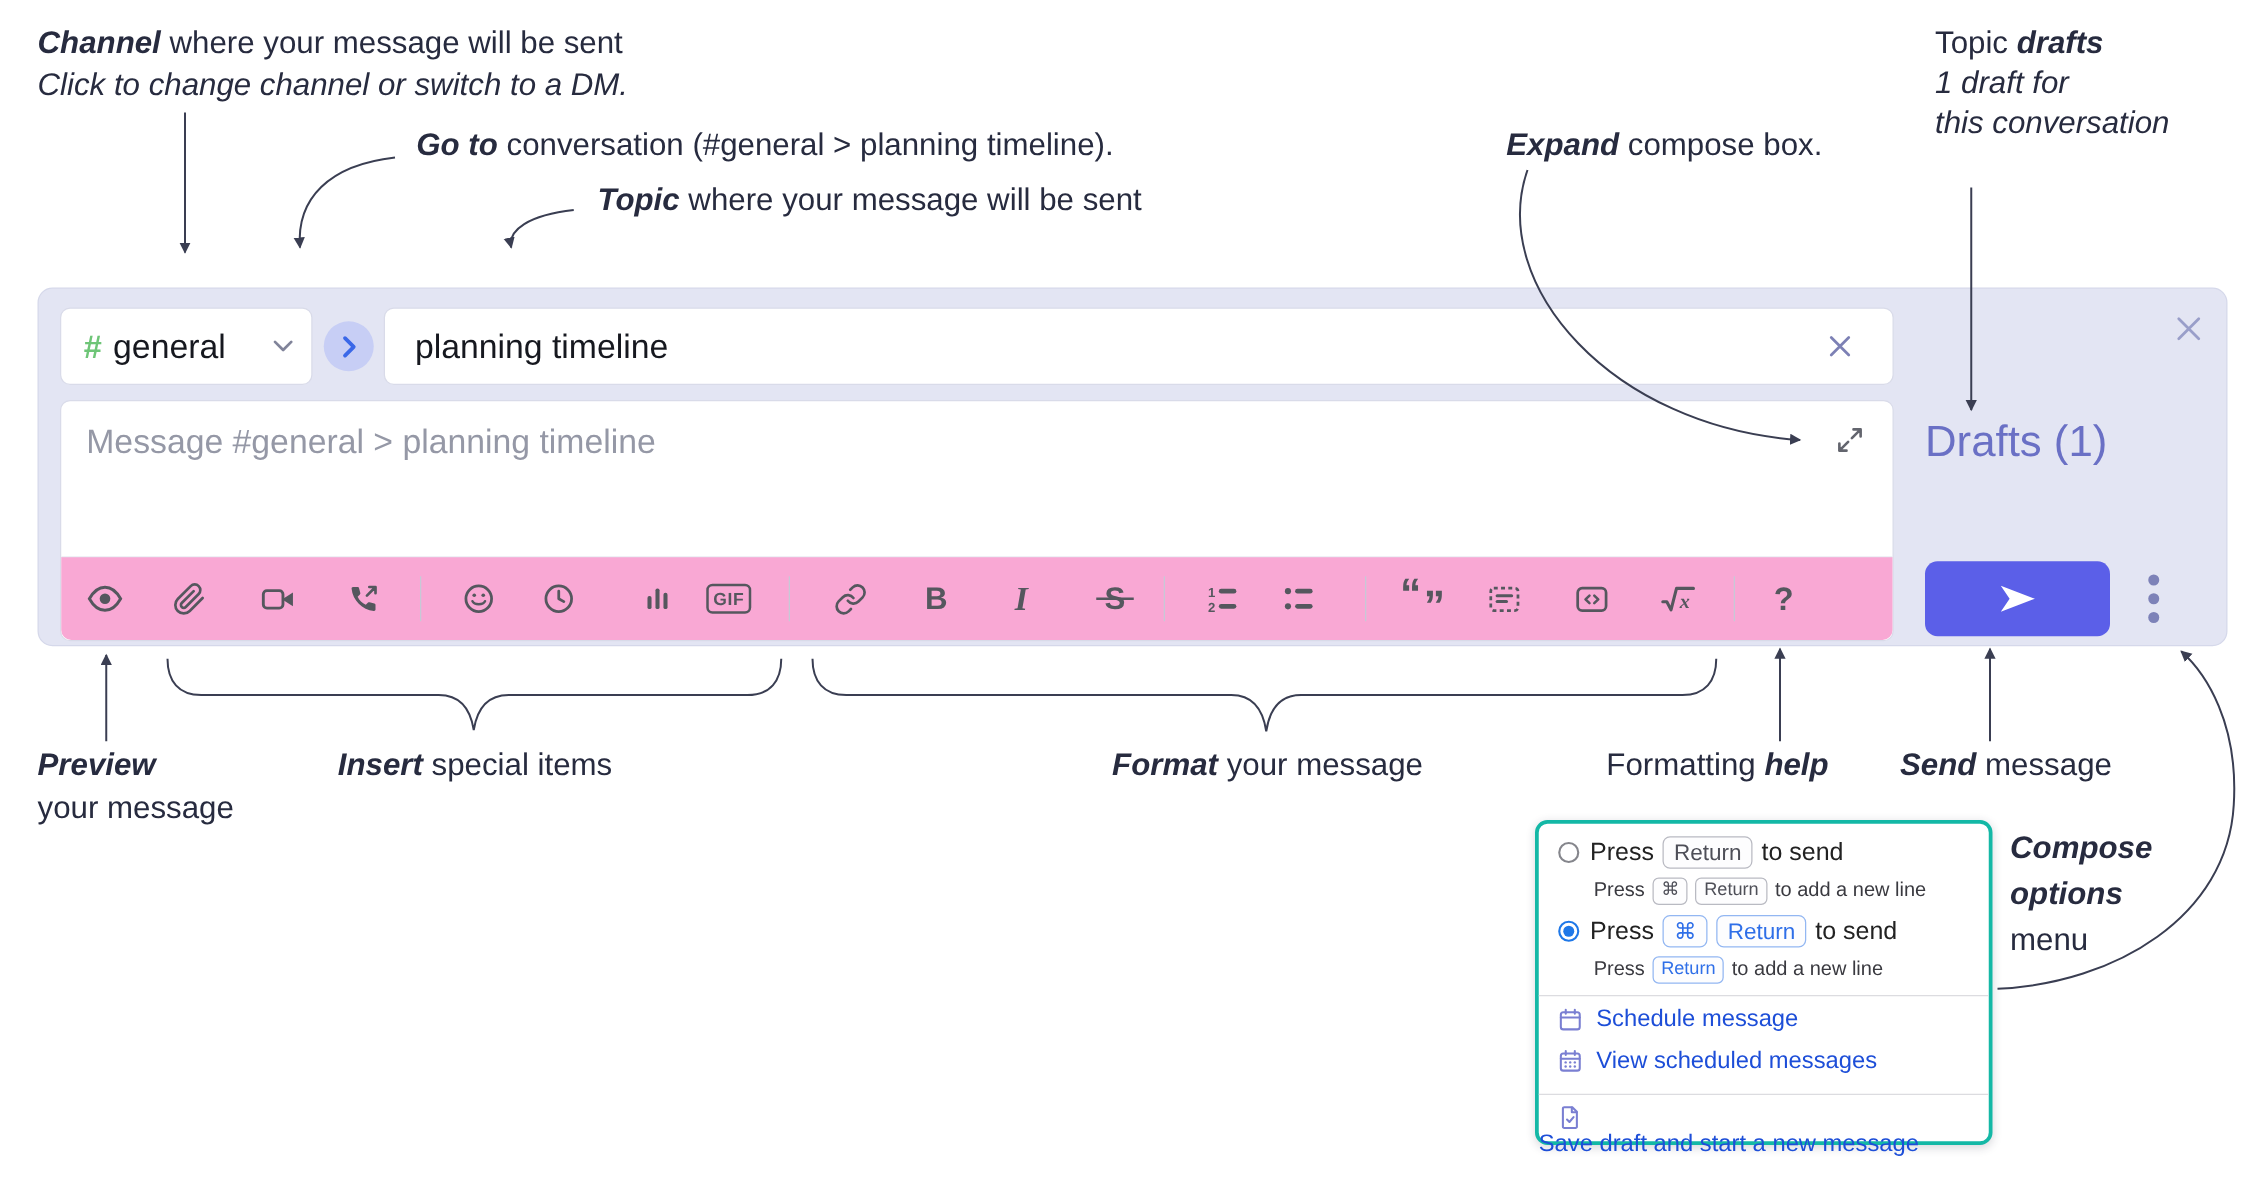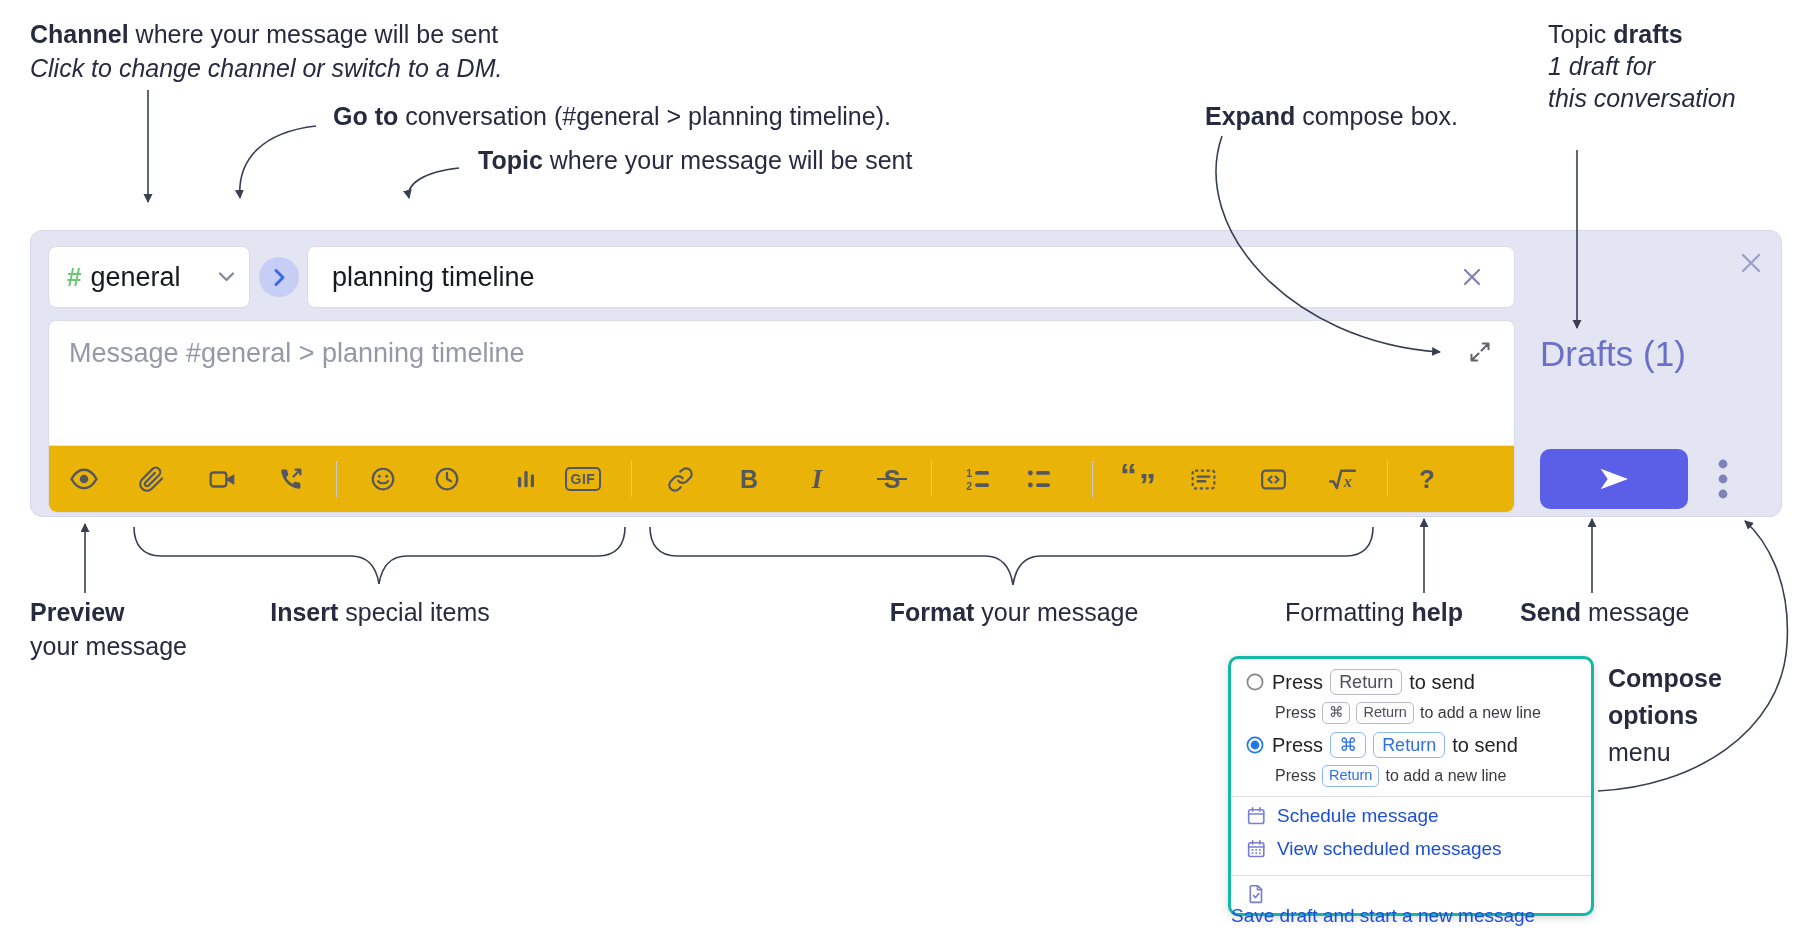--- a/index.html
+++ b/index.html
@@ -1,28 +1,28 @@
 <!DOCTYPE html>
 <html><head>
 <meta charset="utf-8">
 <style>
   html,body{margin:0;padding:0;background:#fff;font-family:"Liberation Sans",sans-serif;}
   #page{position:relative;width:1814px;height:944px;background:#fff;overflow:hidden;}
   .ann{position:absolute;font-size:25px;color:#272b3f;white-space:nowrap;z-index:2;}
-  .b{font-weight:700;}
+  .b{font-weight:700;font-style:italic;}
   .it{font-style:italic;}
   svg{display:block;}
   
   #compose{position:absolute;left:30px;top:230px;width:1752px;height:287px;background:#e3e5f3;border:1px solid #d5d8ea;border-radius:12px;box-sizing:border-box;z-index:1;}
   .white-box{position:absolute;background:#ffffff;border:1px solid #d9dbe9;border-radius:8px;box-sizing:border-box;}
   #channel-pill{left:17px;top:15px;width:202px;height:62px;display:flex;align-items:center;cursor:pointer;}
   #goto-btn{position:absolute;left:228px;top:26px;width:40px;height:40px;border-radius:50%;background:#c7cef5;display:flex;align-items:center;justify-content:center;cursor:pointer;}
   #topic-input{left:276px;top:15px;width:1208px;height:62px;display:flex;align-items:center;font-size:27px;color:#16181f;}
   #message-box{left:17px;top:89px;width:1467px;height:193px;}
-  #toolbar{position:absolute;left:0;bottom:0;width:100%;height:66px;background:#eab308;border-top:1px solid #e3e4ee;border-radius:0 0 8px 8px;}
+  #toolbar{position:absolute;left:0;bottom:0;width:100%;height:66px;background:#f9a8d4;border-top:1px solid #e3e4ee;border-radius:0 0 8px 8px;}
   .tbtn{position:absolute;top:33px;transform:translate(-50%,-50%);width:46px;height:46px;display:flex;align-items:center;justify-content:center;color:#55575e;cursor:pointer;}
   .tdiv{position:absolute;top:15px;width:1px;height:36px;background:#c7c9d6;}
   .tglyph{font-size:25px;font-weight:700;color:#55575e;}
   .gif-box{border:2px solid #55575e;border-radius:5px;font-size:14px;font-weight:700;color:#55575e;padding:2px 4px;letter-spacing:.5px;}
   #send-btn{position:absolute;left:1509px;top:218px;width:148px;height:60px;background:#5b5fe8;border-radius:10px;display:flex;align-items:center;justify-content:center;cursor:pointer;}
   #drafts-link{position:absolute;left:1509px;top:103px;font-size:35px;color:#6a70c5;cursor:pointer;}
   
   #popup{position:absolute;left:1228px;top:656px;width:366px;height:260px;background:#fff;border:3px solid #14b8a6;border-radius:10px;box-shadow:0 2px 8px rgba(40,40,60,.18);box-sizing:border-box;z-index:3;font-size:20px;color:#222;}
   .prow{position:absolute;left:14px;display:flex;align-items:center;gap:7px;white-space:nowrap;}
   .psub{position:absolute;left:44px;display:flex;align-items:center;gap:6px;white-space:nowrap;font-size:16px;color:#3a3a40;}

